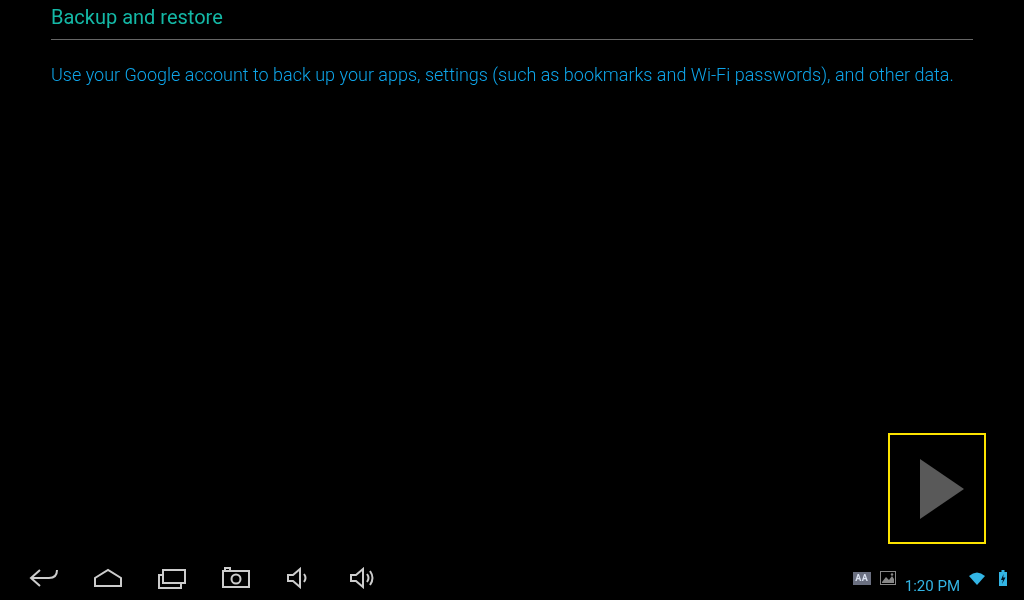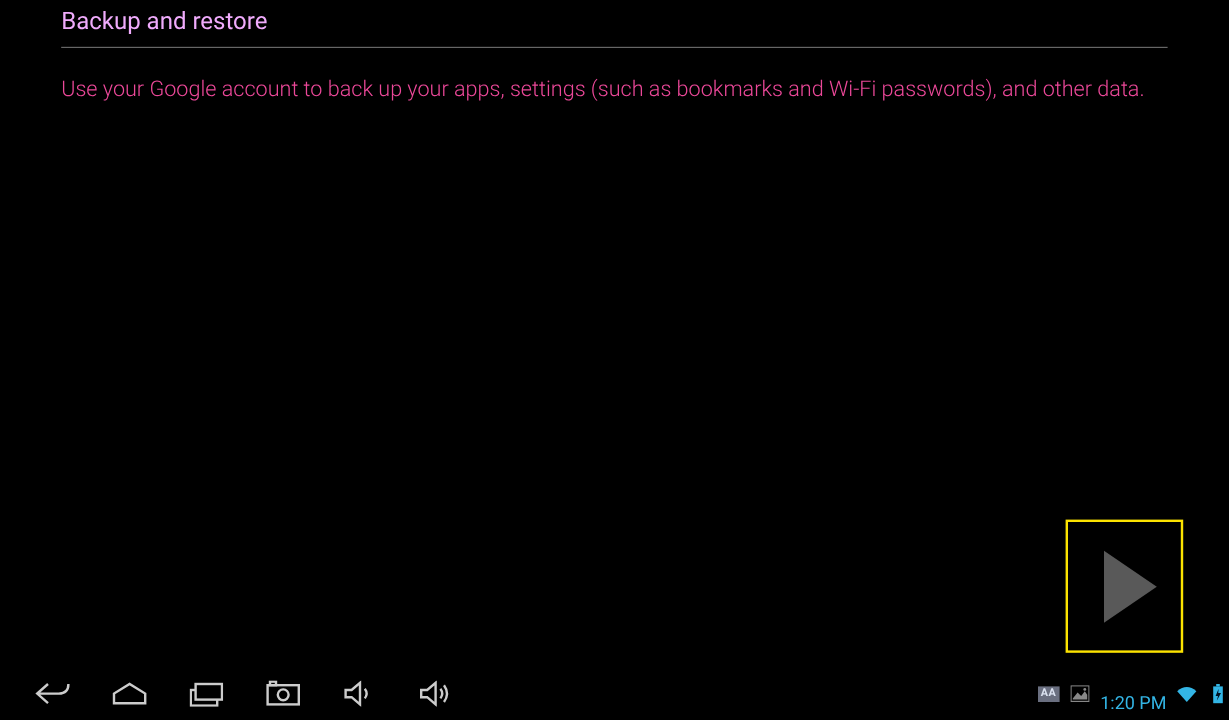--- a/index.html
+++ b/index.html
@@ -16,33 +16,33 @@
     width: 1024px;
     height: 600px;
   }
   .content {
     position: absolute;
     left: 51px;
     top: 5px;
     width: 922px;
   }
   .title {
-    color: #f0abfc;
+    color: #14b8a6;
     font-size: 20px;
     font-weight: 400;
     padding-bottom: 10px;
   }
   .divider {
     height: 1px;
     background: #666;
     width: 100%;
     margin-bottom: 22px;
   }
   .desc {
-    color: #ec4899;
+    color: #0ea5e9;
     font-size: 18px;
     line-height: 26px;
     font-weight: 300;
     margin-bottom: 22px;
   }
   .checkbox-row {
     display: flex;
     align-items: center;
     margin-top: 30px;
     margin-left: 10px;
@@ -108,20 +108,21 @@
     display: flex;
     align-items: center;
     justify-content: center;
   }
   .nav-icon svg { display:block; }
   .nav-right {
     margin-left: auto;
     display: flex;
     align-items: center;
     gap: 8px;
+    padding-right: 12px;
     color: #888;
   }
   .status-icon {
     width: 18px; height: 18px;
     display:flex; align-items:center; justify-content:center;
   }
   .aa-badge {
     background: #6a6f80;
     color: #dbe2f0;
     font-size: 9px;

